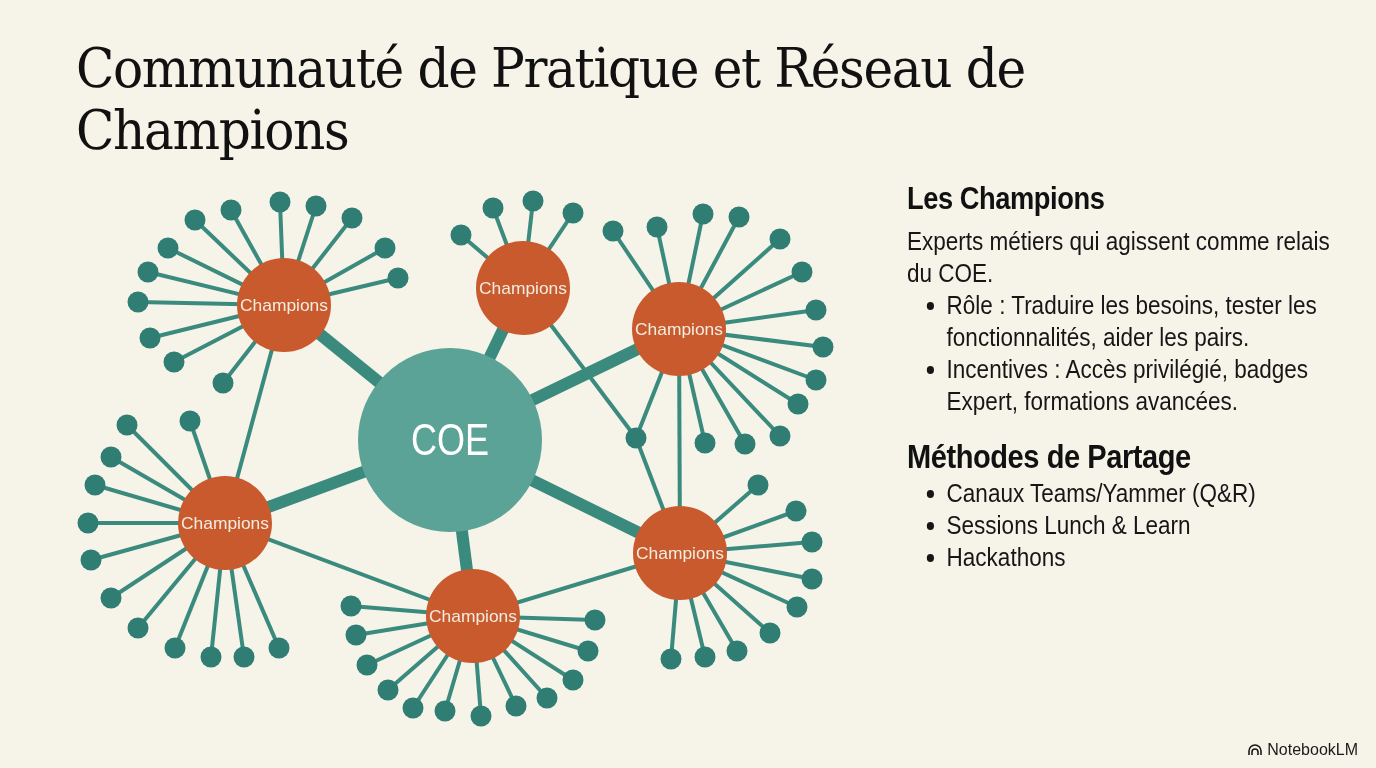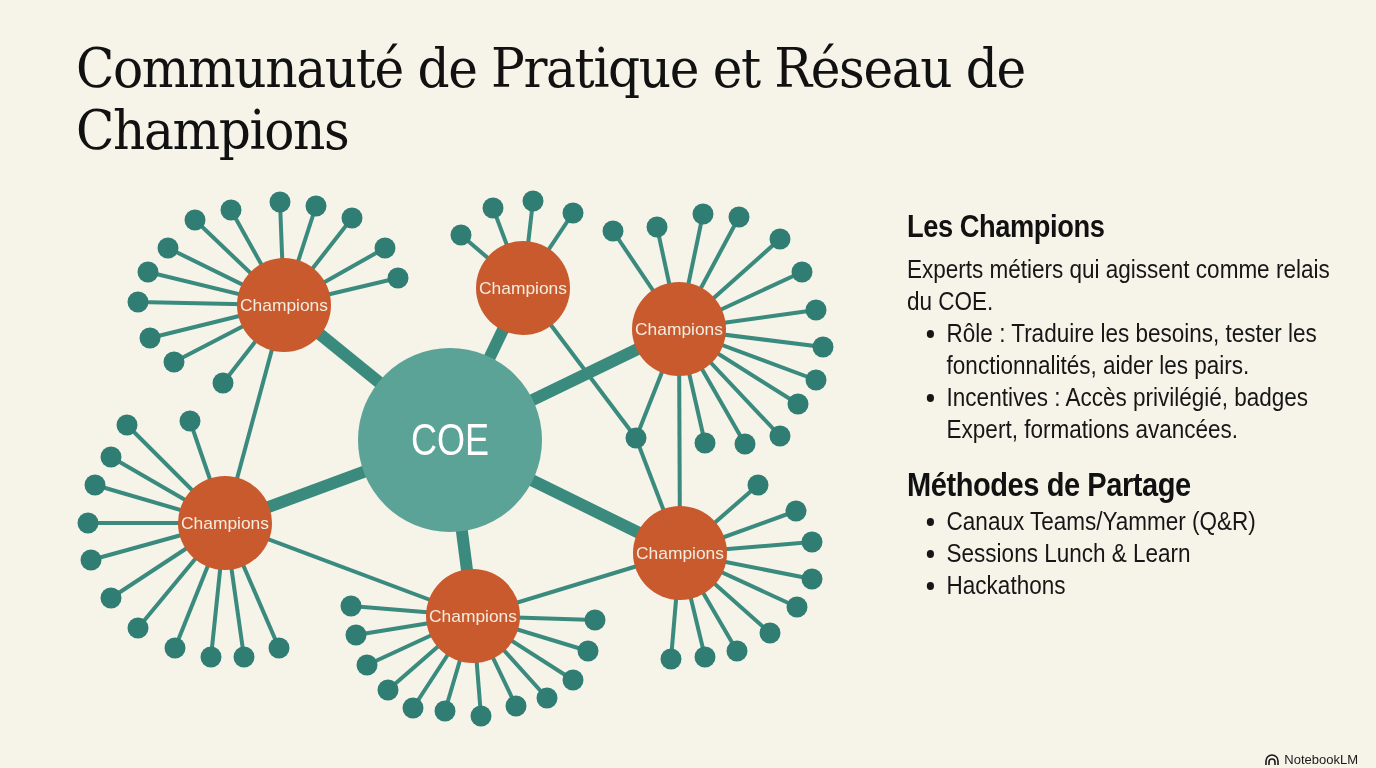--- a/index.html
+++ b/index.html
@@ -11,21 +11,21 @@
       color: #111;
     }
     .title {
       position: absolute; left: 76px; top: 38px; width: 1100px;
       font-family: "DejaVu Serif", "Liberation Serif", serif;
       font-size: 54px; line-height: 62px; font-weight: normal;
       letter-spacing: -1.5px; color: #111; margin: 0;
       transform: scaleX(0.93); transform-origin: left top;
     }
     #diagram { position: absolute; left: 0; top: 0; width: 880px; height: 768px; }
-    .side { position: absolute; left: 907px; top: 207px; width: 440px; }
+    .side { position: absolute; left: 907px; top: 179px; width: 440px; }
     .side h2 {
       margin: 0; font-family: "Liberation Sans", sans-serif; font-weight: bold;
       letter-spacing: -0.5px; color: #111;
       transform: scaleX(0.88); transform-origin: left top; white-space: nowrap;
     }
     .h-champ { font-size: 31px; line-height: 40px; }
     .h-methods { font-size: 33px; line-height: 40px; margin-top: 20px !important; }
     .intro {
       font-size: 25px; line-height: 32px; margin: 6px 0 0 0; color: #161616;
       transform: scaleX(0.9); transform-origin: left top; width: 470px;
@@ -38,23 +38,23 @@
       position: relative; padding-left: 22px;
       font-size: 25px; line-height: 32px; color: #161616;
     }
     ul.bullets li::before {
       content: ""; position: absolute; left: 0; top: 13px;
       width: 8px; height: 8px; border-radius: 50%; background: #161616;
     }
     .list1 { margin-top: 0; }
     .list2 { margin-top: 6px; }
     .brand {
-      position: absolute; right: 18px; bottom: 1px;
+      position: absolute; right: 18px; bottom: 9px;
       display: flex; align-items: center; gap: 5px;
-      font-size: 13px; color: #1a1a1a; font-family: "Liberation Sans", sans-serif;
+      font-size: 16px; color: #1a1a1a; font-family: "Liberation Sans", sans-serif;
     }
     .brand svg { width: 14px; height: 12px; }
   </style>
 </head>
 <body>
 
 <h1 class="title">Communauté de Pratique et Réseau de Champions</h1>
 
 <svg id="diagram" viewBox="0 0 880 768" xmlns="http://www.w3.org/2000/svg">
   <g id="g-links">

